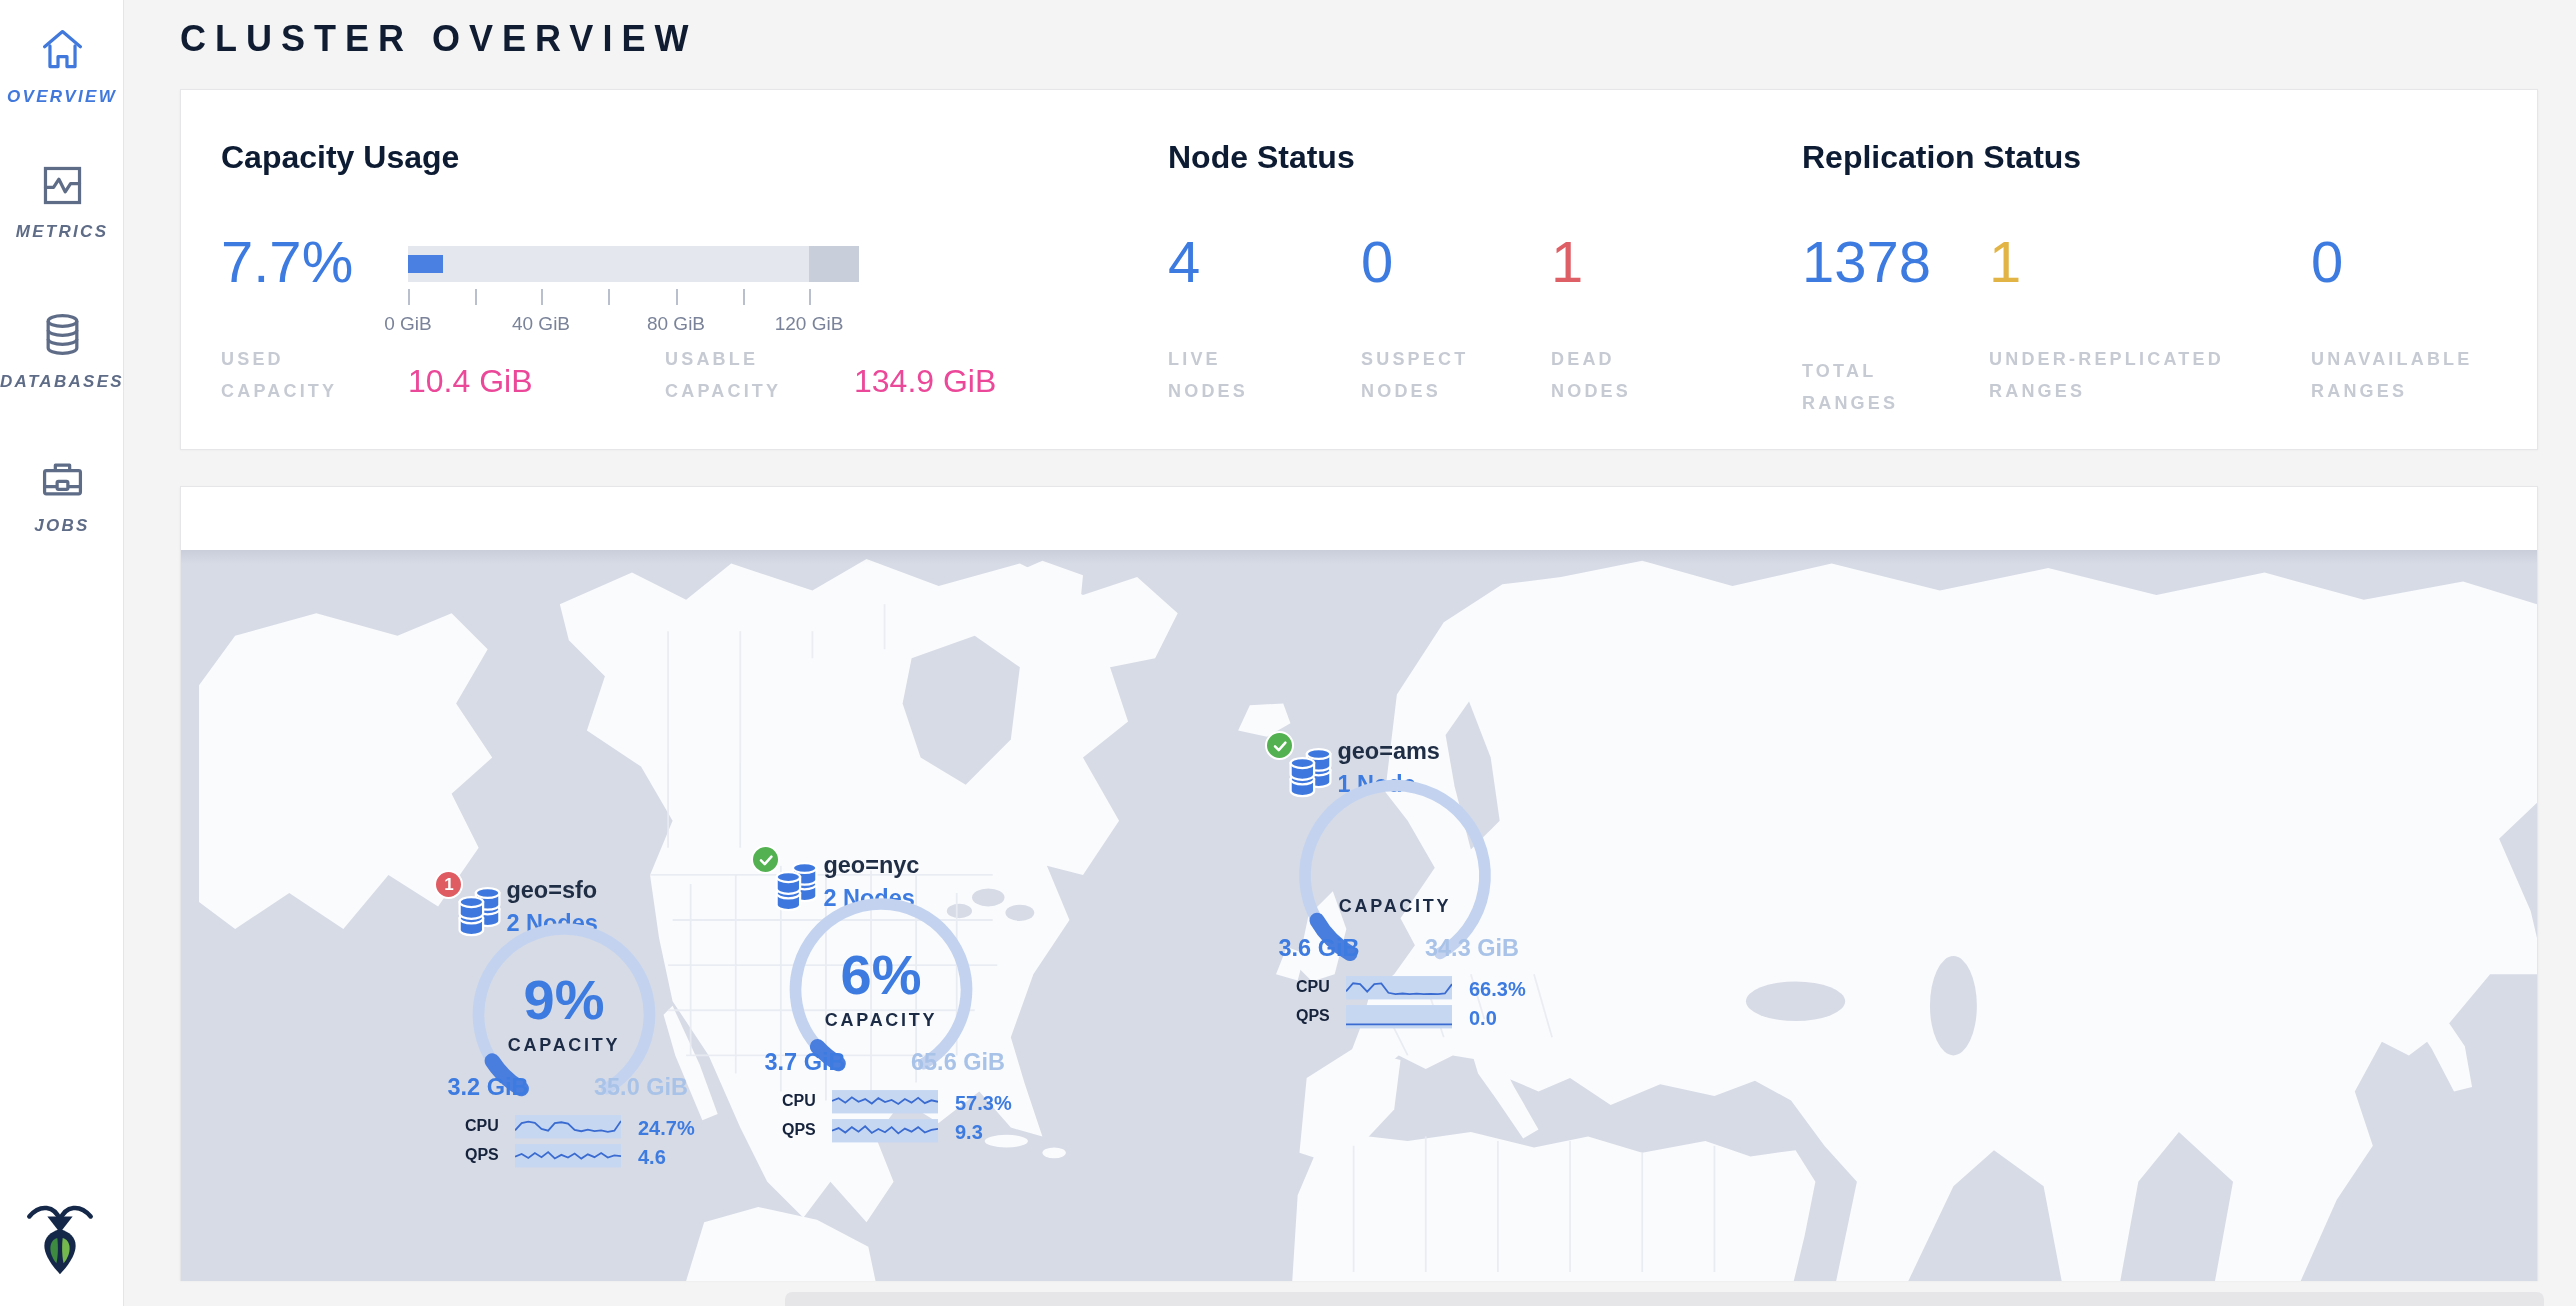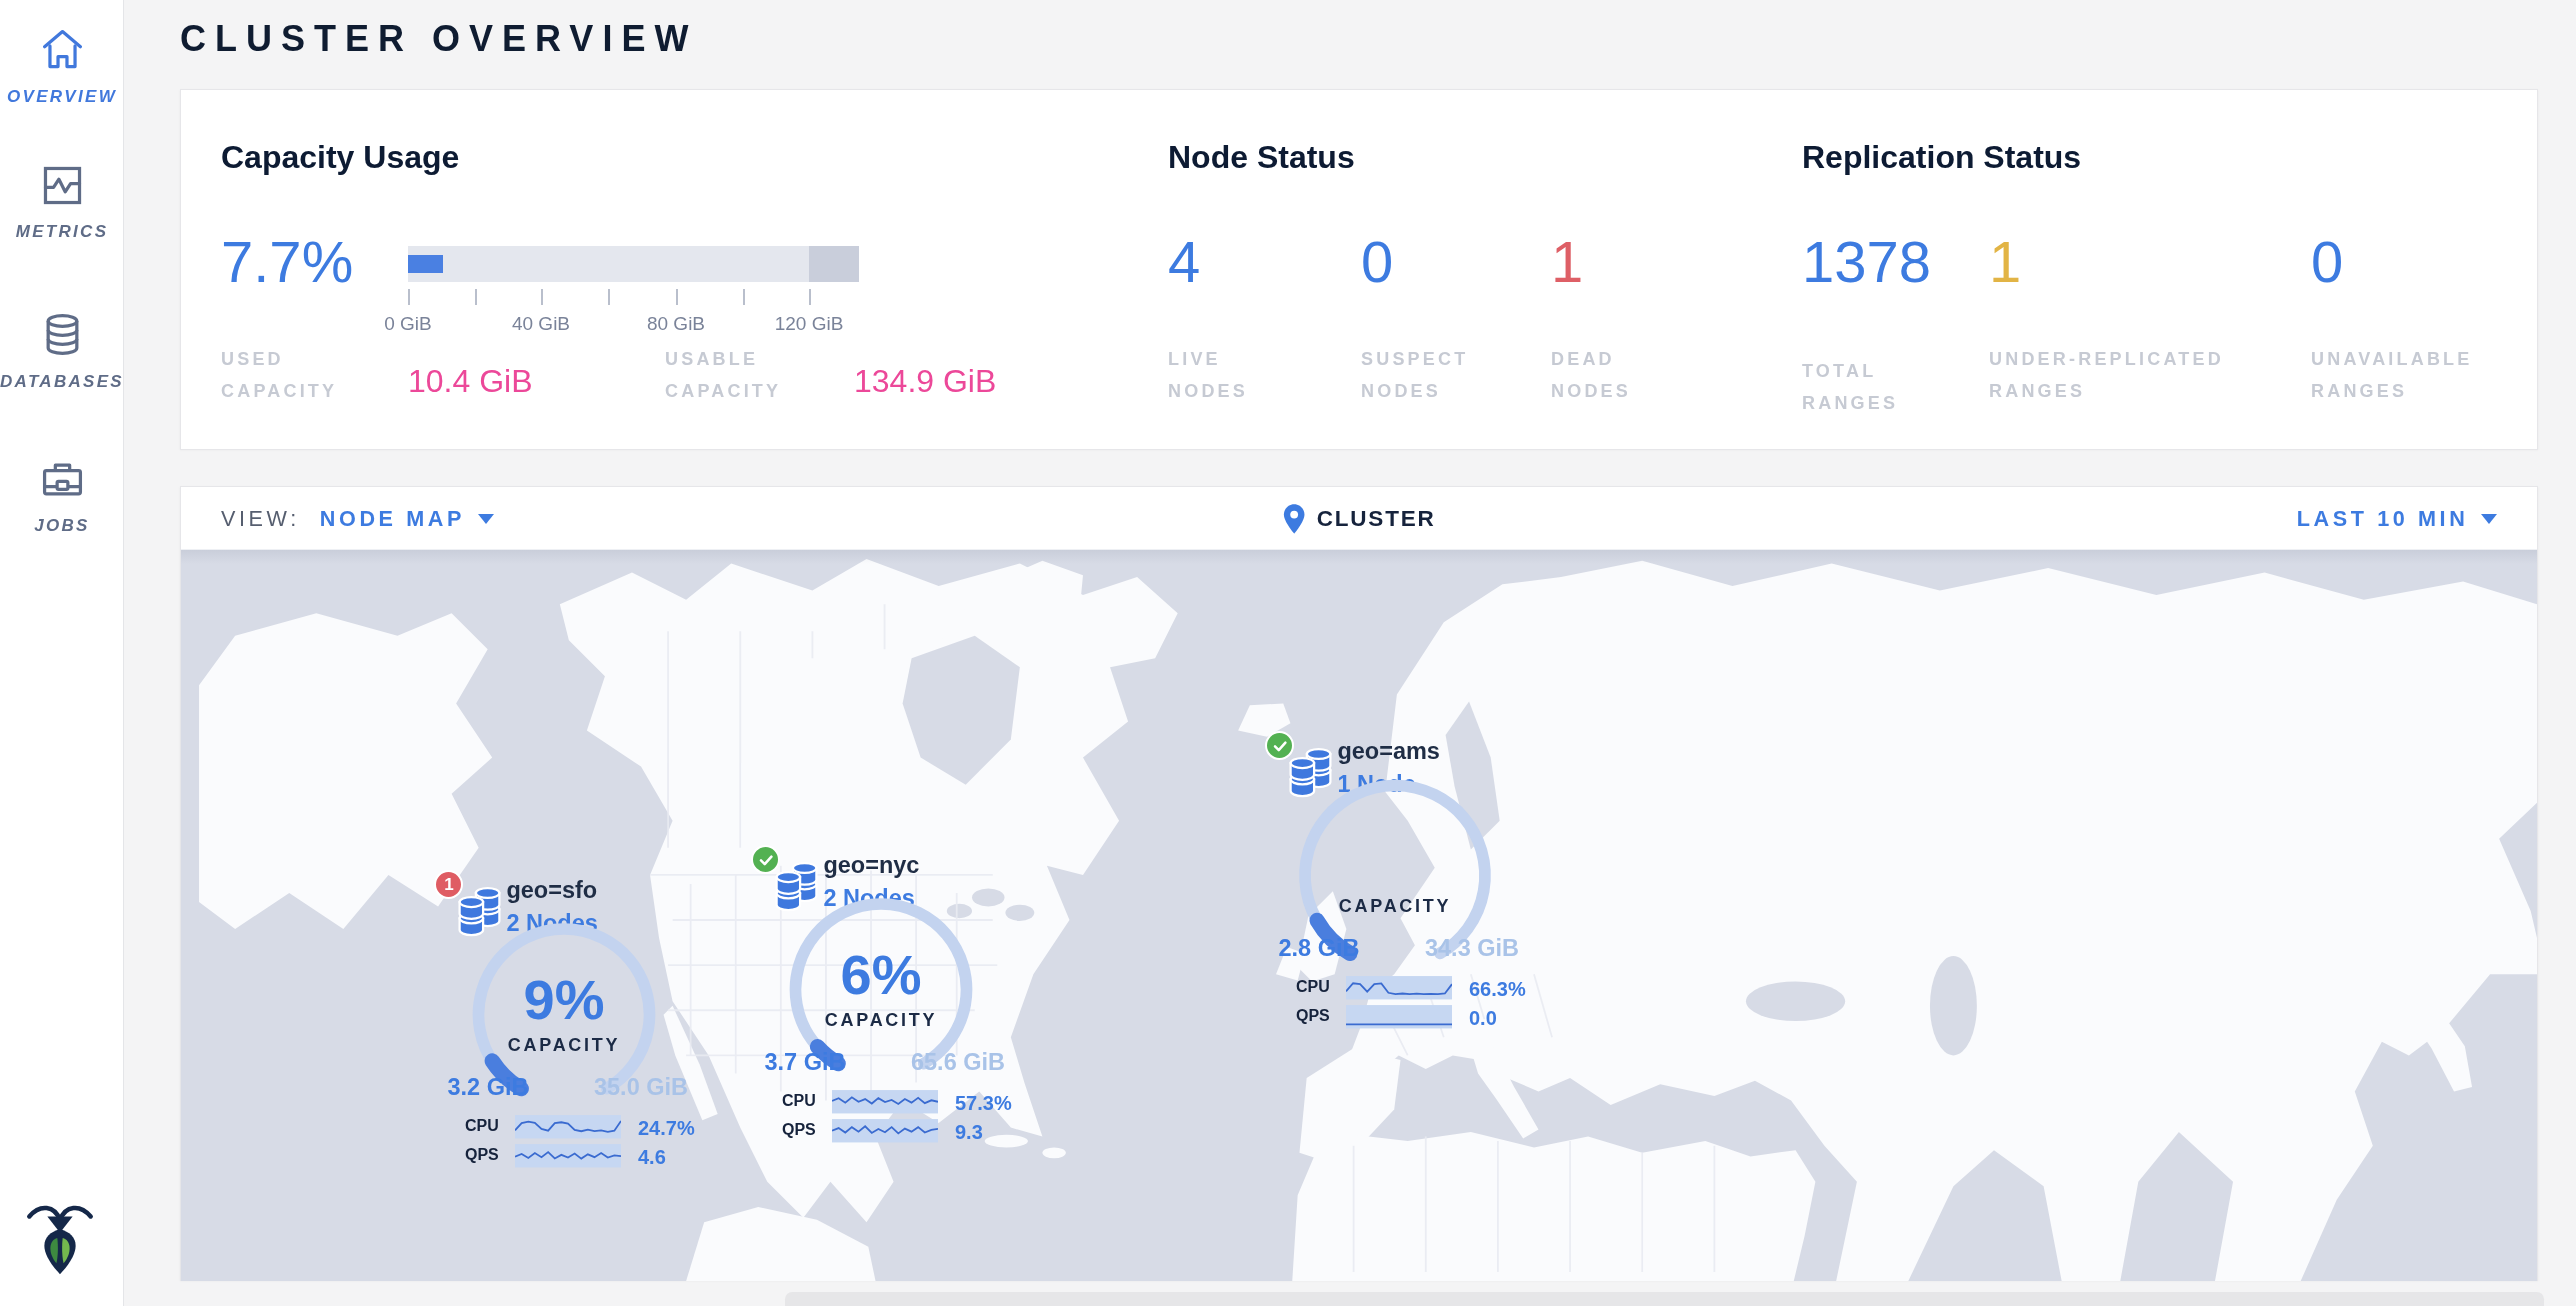--- a/index.html
+++ b/index.html
@@ -174,40 +174,20 @@
     <div class="big-num c-red" style="left: 1370px;">1</div>
     <div class="stat-lbl" style="left: 1621px; margin-top: 12px;">TOTAL<br>RANGES</div>
     <div class="big-num c-blue" style="left: 1621px;">1378</div>
     <div class="stat-lbl" style="left: 1808px;">UNDER-REPLICATED<br>RANGES</div>
     <div class="big-num c-yellow" style="left: 1808px;">1</div>
     <div class="stat-lbl" style="left: 2130px;">UNAVAILABLE<br>RANGES</div>
     <div class="big-num c-blue" style="left: 2130px;">0</div>
   </div>
 
 <div class="card" id="map-card">
-  <div class="toolbar">
-    <div class="tb-left">
-      <span class="tb-view-label">VIEW:</span>
-      <span class="tb-dd">
-        <span class="v">NODE MAP</span>
-        <span class="caret"></span>
-      </span>
-    </div>
-    <div class="tb-center">
-      <svg width="23.5" height="32" viewBox="0 0 24 32">
-        <path d="M12,1 C6,1 1.5,5.8 1.5,11.5 C1.5,19 12,31 12,31 C12,31 22.5,19 22.5,11.5 C22.5,5.8 18,1 12,1 Z" fill="#3d7be0"></path>
-        <circle cx="12" cy="11.5" r="4" fill="#fff"></circle>
-      </svg>
-      <span class="t">CLUSTER</span>
-    </div>
-    <div class="tb-right">
-      <span class="t">LAST 10 MIN</span>
-      <span class="caret"></span>
-    </div>
-  </div>
 
   <div class="map" id="map">
     <svg width="2356" height="731" viewBox="0 0 2612 810" preserveAspectRatio="none">
       <rect x="0" y="0" width="2612" height="810" fill="#d7dbe6"></rect>
       <g fill="#fafbfd" stroke="none">
 
         <path d="M20,150 L60,95 L150,70 L240,95 L300,70 L340,110 L305,170 L345,230 L300,270 L330,330 L285,395 L230,360 L180,420 L120,380 L60,420 L20,390 Z"></path>
 
         <path d="M420,60 L500,25 L560,55 L610,15 L700,45 L760,10 L840,40 L930,15 L1000,50 L1060,30 L1105,70 L1080,120 L1030,130 L1050,190 L1000,230 L1040,300 L1000,360 L960,350 L985,410 L945,470 L920,540 L935,590 L955,650 L920,640 L885,600 L840,635 L800,610 L770,650 L790,700 L760,745 L720,700 L690,740 L650,700 L620,640 L585,560 L545,500 L530,430 L520,360 L545,300 L510,240 L450,200 L470,140 L430,100 Z"></path>
 
@@ -373,21 +353,21 @@
       <div class="nm-nodes">1 Node</div>
     </div>
     <div class="nm-gaugebox">
       <svg width="216" height="189" viewBox="0 0 240 210">
     <path d="M70.0,191.6 A100,100 0 1 1 170.0,191.6" fill="none" stroke="#c3d3ef" stroke-width="13" stroke-linecap="round"></path>
     <path d="M70.0,191.6 A100,100 0 0 1 33.4,155.0" fill="none" stroke="#4a7ede" stroke-width="17" stroke-linecap="round"></path>
             </svg>
       <div class="nm-capcap">CAPACITY</div>
     </div>
     <div class="nm-gib">
-      <span class="u">2.8 GiB</span>
+      <span class="u">3.6 GiB</span>
       <span class="t">34.3 GiB</span>
     </div>
     <div class="nm-row" style="top:339px">
       <span class="rl">CPU</span>
       <svg width="106" height="23.5" viewBox="0 0 118 26">
     <rect width="118" height="26" fill="#c6d7f2"></rect>
     <polyline points="0.0,17.0 7.9,8.0 15.7,9.0 23.6,17.4 31.5,9.0 39.3,8.2 47.2,18.6 55.1,20.0 62.9,19.4 70.8,20.2 78.7,19.6 86.5,20.2 94.4,19.8 102.3,20.2 110.1,19.4 118.0,9.0" fill="none" stroke="#3a6bd0" stroke-width="2"></polyline>
             </svg>
       <span class="rv">66.3%</span>
     </div>

